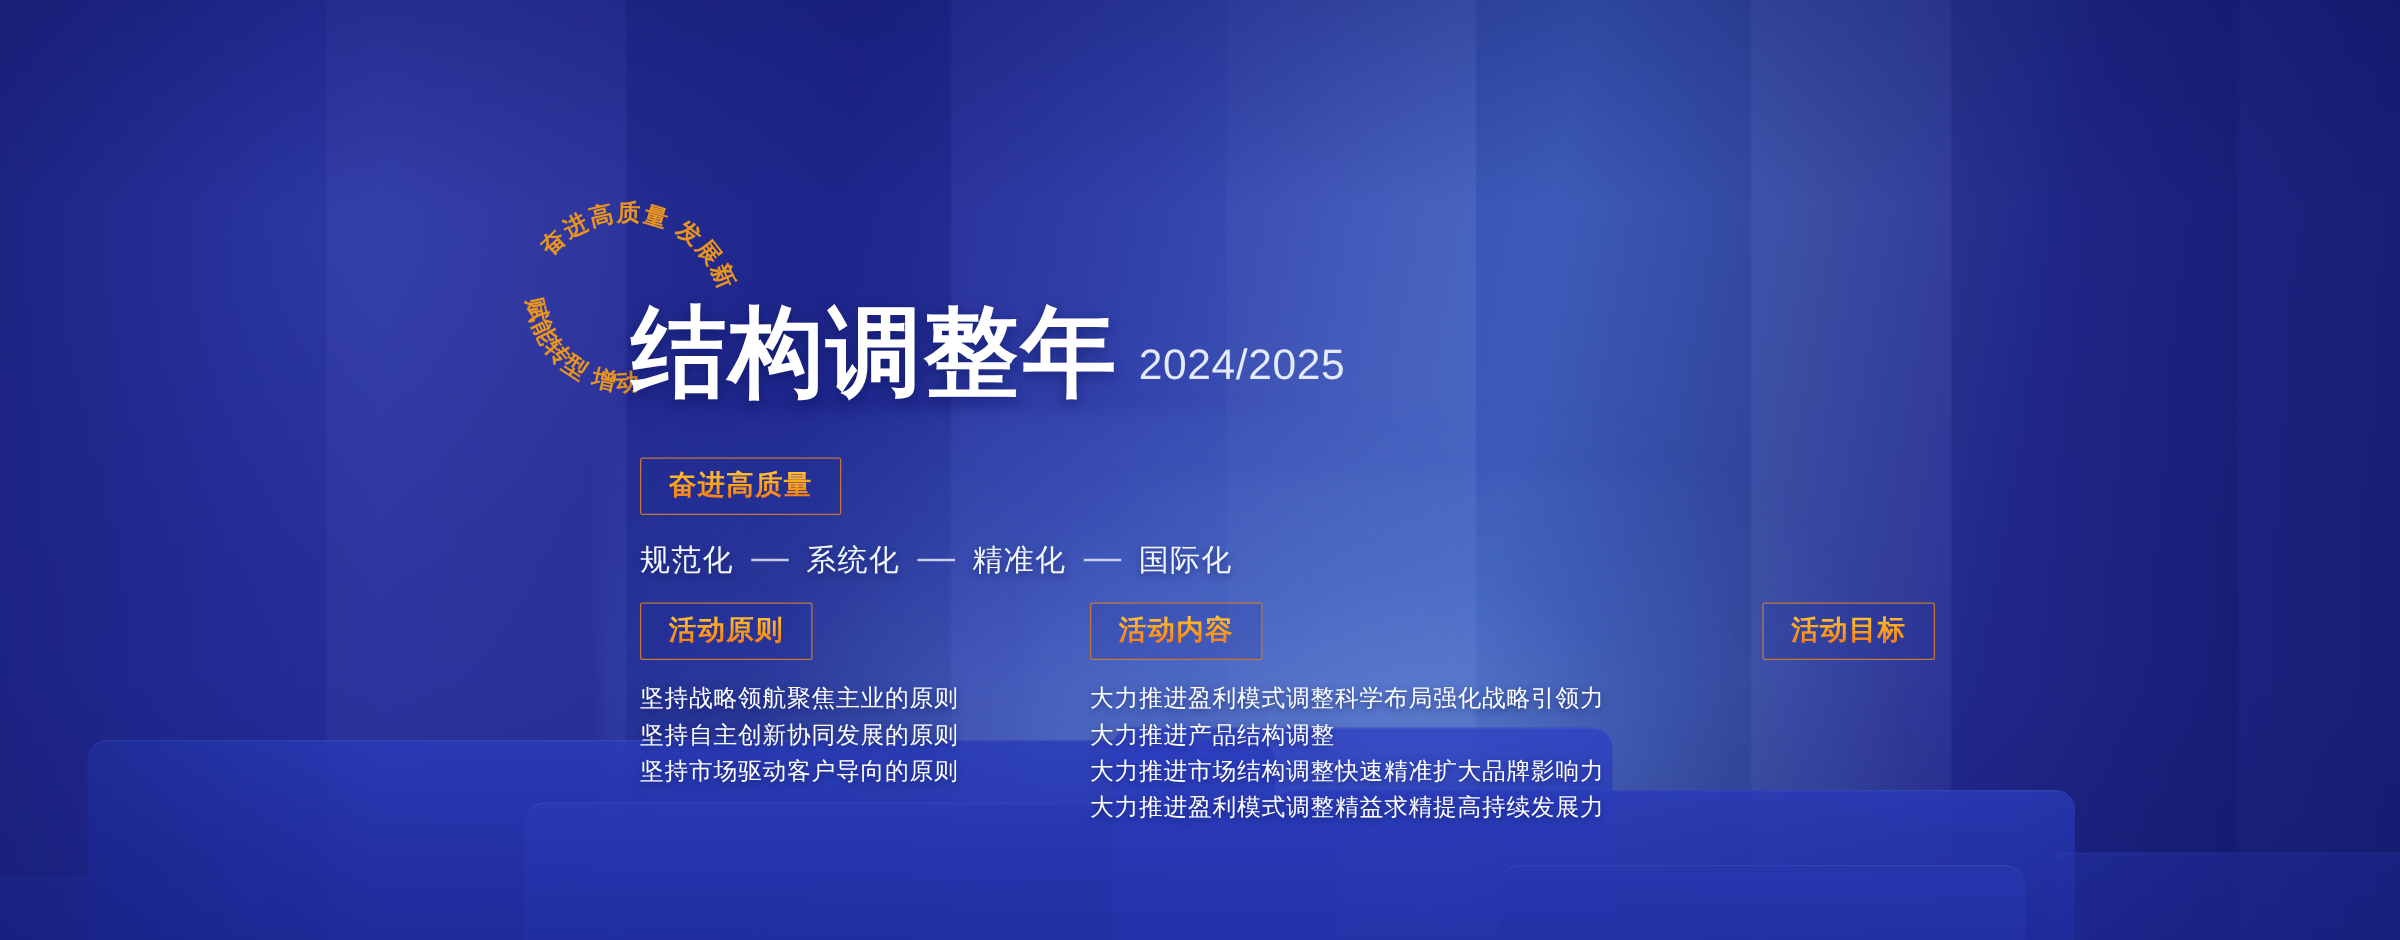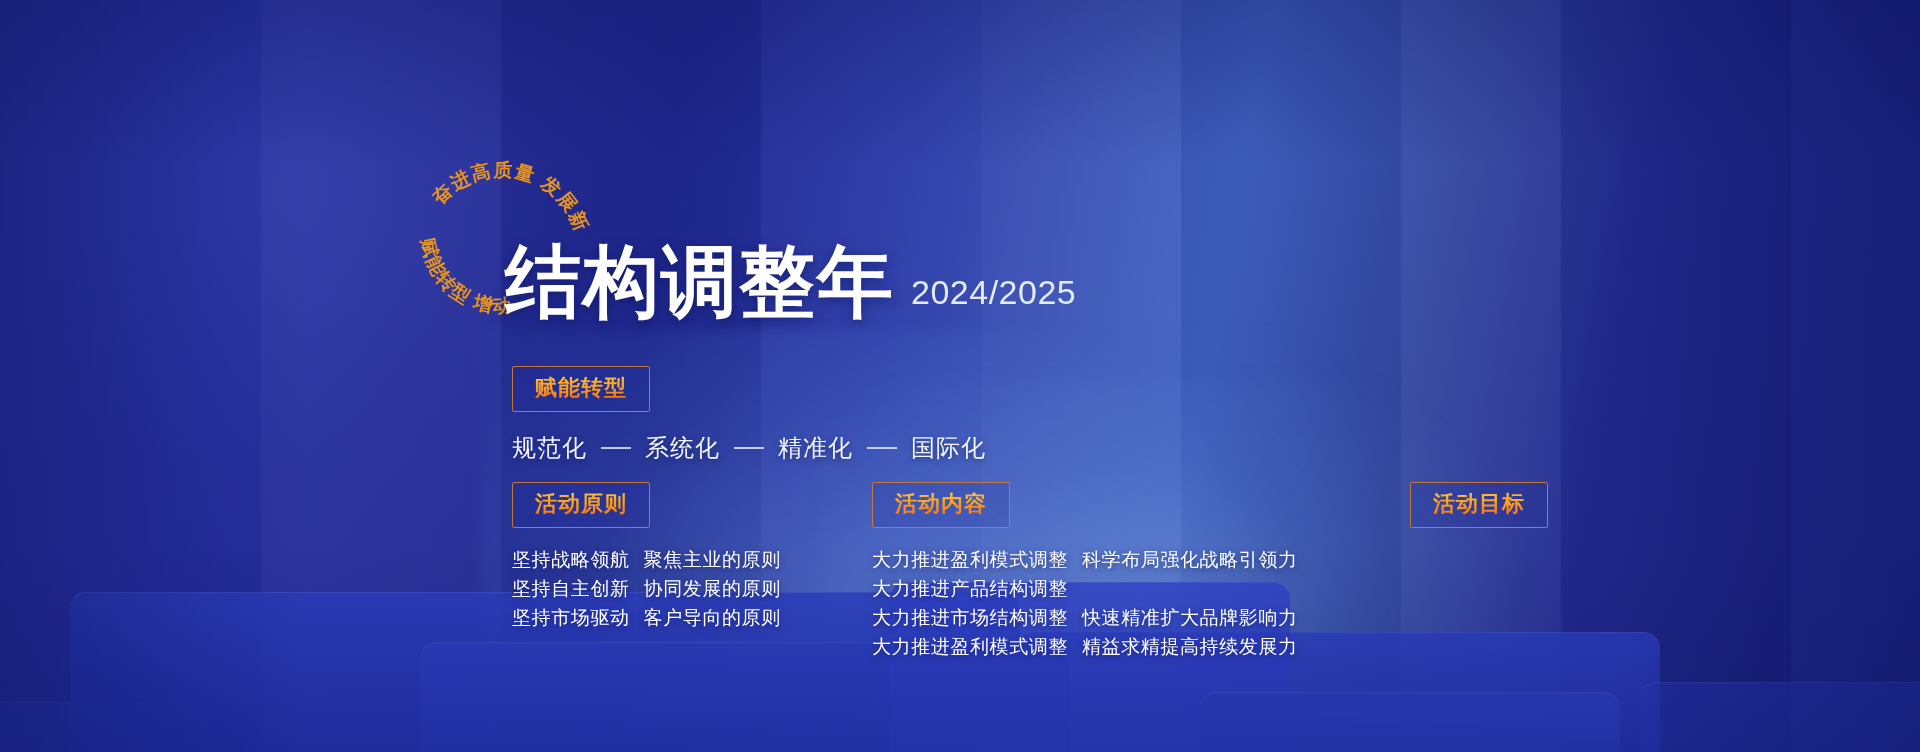--- a/index.html
+++ b/index.html
@@ -206,21 +206,20 @@
   }
 
   
   .col{position:absolute;}
   .col.c1{left:512px; top:482px;}
   .col.c2{left:872px; top:482px;}
   .col.c3{left:1410px; top:482px;}
   .col-list{margin-top:18px;}
   .row{
     display:flex;
-    gap:14px;
     white-space:nowrap;
     font-size:19px;
     line-height:28px;
     color:#ffffff;
     letter-spacing:0.6px;
     text-shadow:0 2px 6px rgba(8,16,80,0.55);
     margin-bottom:1px;
   }
   .row span{display:inline-block;}
 </style>
@@ -264,21 +263,21 @@
       </svg>
     </div>
 
     <div class="title-row">
       <div class="title-main">结构调整年</div>
       <div class="title-year">2024/2025</div>
     </div>
 
     <div class="idea">
       <div class="badge">
-        <span class="badge-txt">赋能转型</span>
+        <span class="badge-txt">奋进高质量</span>
       </div>
       <div class="idea-line">
         <span>规范化</span>
         <i class="dash"></i>
         <span>系统化</span>
         <i class="dash"></i>
         <span>精准化</span>
         <i class="dash"></i>
         <span>国际化</span>
       </div>

